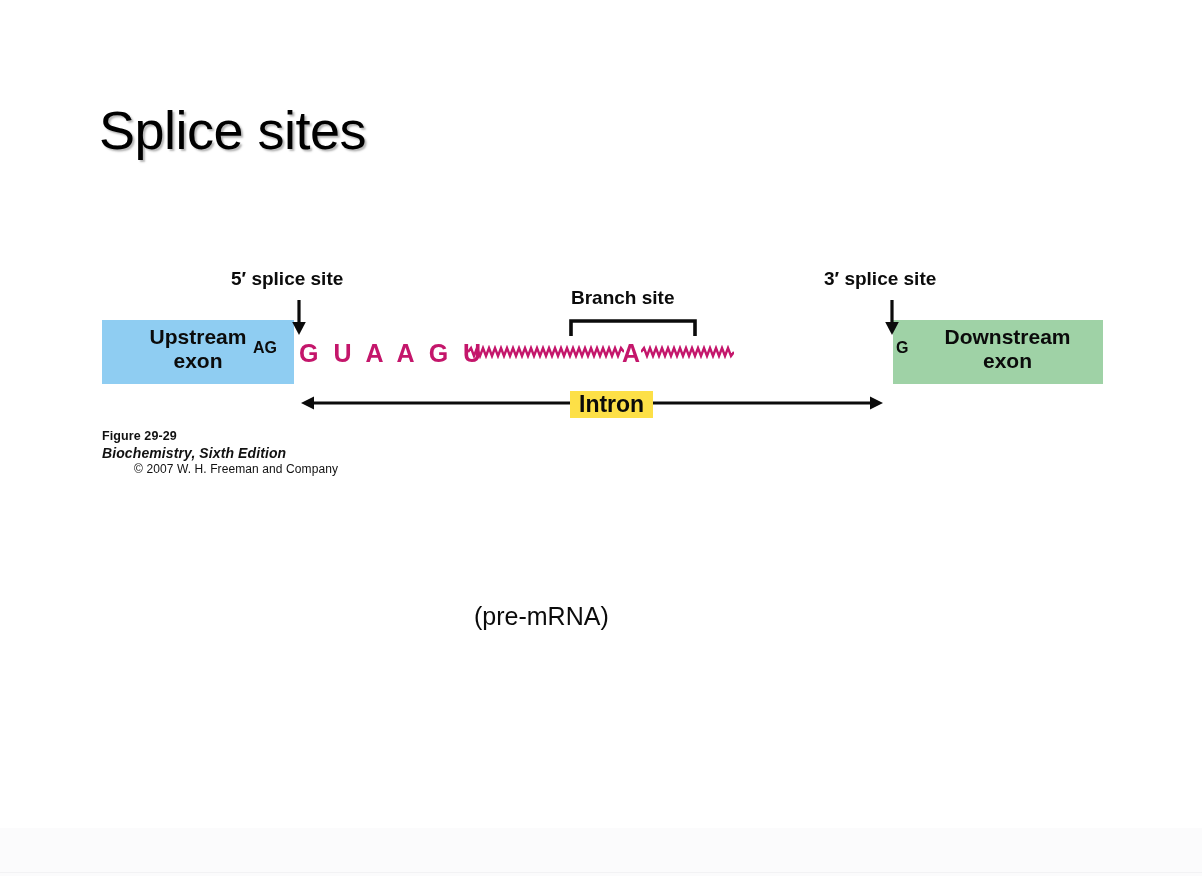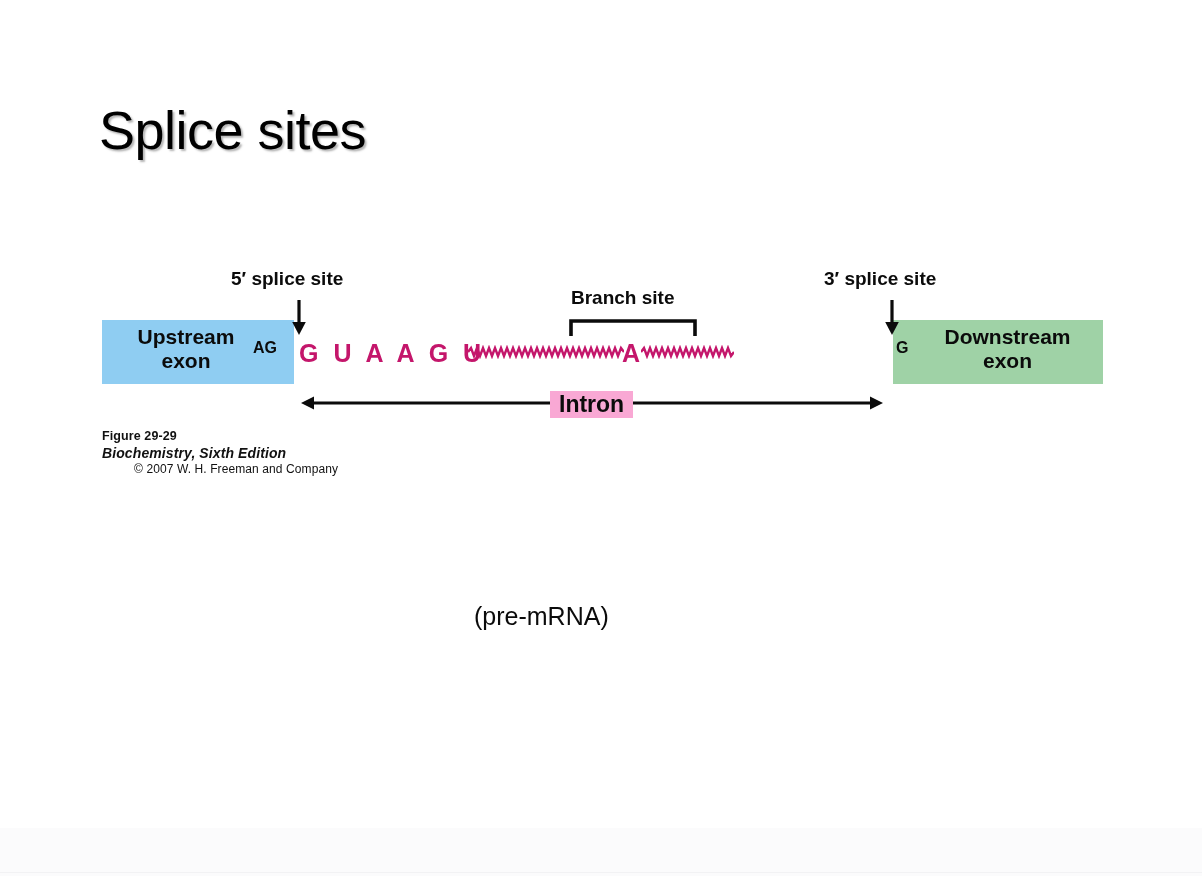--- a/index.html
+++ b/index.html
@@ -80,21 +80,21 @@
   .exon-label {
     position: absolute;
     font-size: 21px;
     font-weight: bold;
     color: #0b0b0b;
     text-align: center;
     line-height: 1.12;
     white-space: nowrap;
   }
   #upstream-exon-label {
-    left: 108px;
+    left: 120px;
     top: 325px;
     width: 156px;
   }
   #downstream-exon-label {
     left: 920px;
     top: 325px;
     width: 175px;
   }
 
   
@@ -150,26 +150,26 @@
   #arrow-5 { left: 289px; top: 300px; }
   #arrow-3 { left: 882px; top: 300px; }
 
   
   #branch-bracket { position: absolute; left: 569px; top: 318px; }
 
   
   #intron-arrow { position: absolute; left: 300px; top: 392px; }
   #intron-label {
     position: absolute;
-    left: 550px;
+    left: 570px;
     top: 391px;
     font-size: 23px;
     font-weight: bold;
     color: #0b0b0b;
-    background: #f9a8d4;
+    background: #fde047;
     padding: 0 9px;
     white-space: nowrap;
   }
 
   
   #credit {
     position: absolute;
     left: 102px;
     top: 428px;
     color: #111111;

